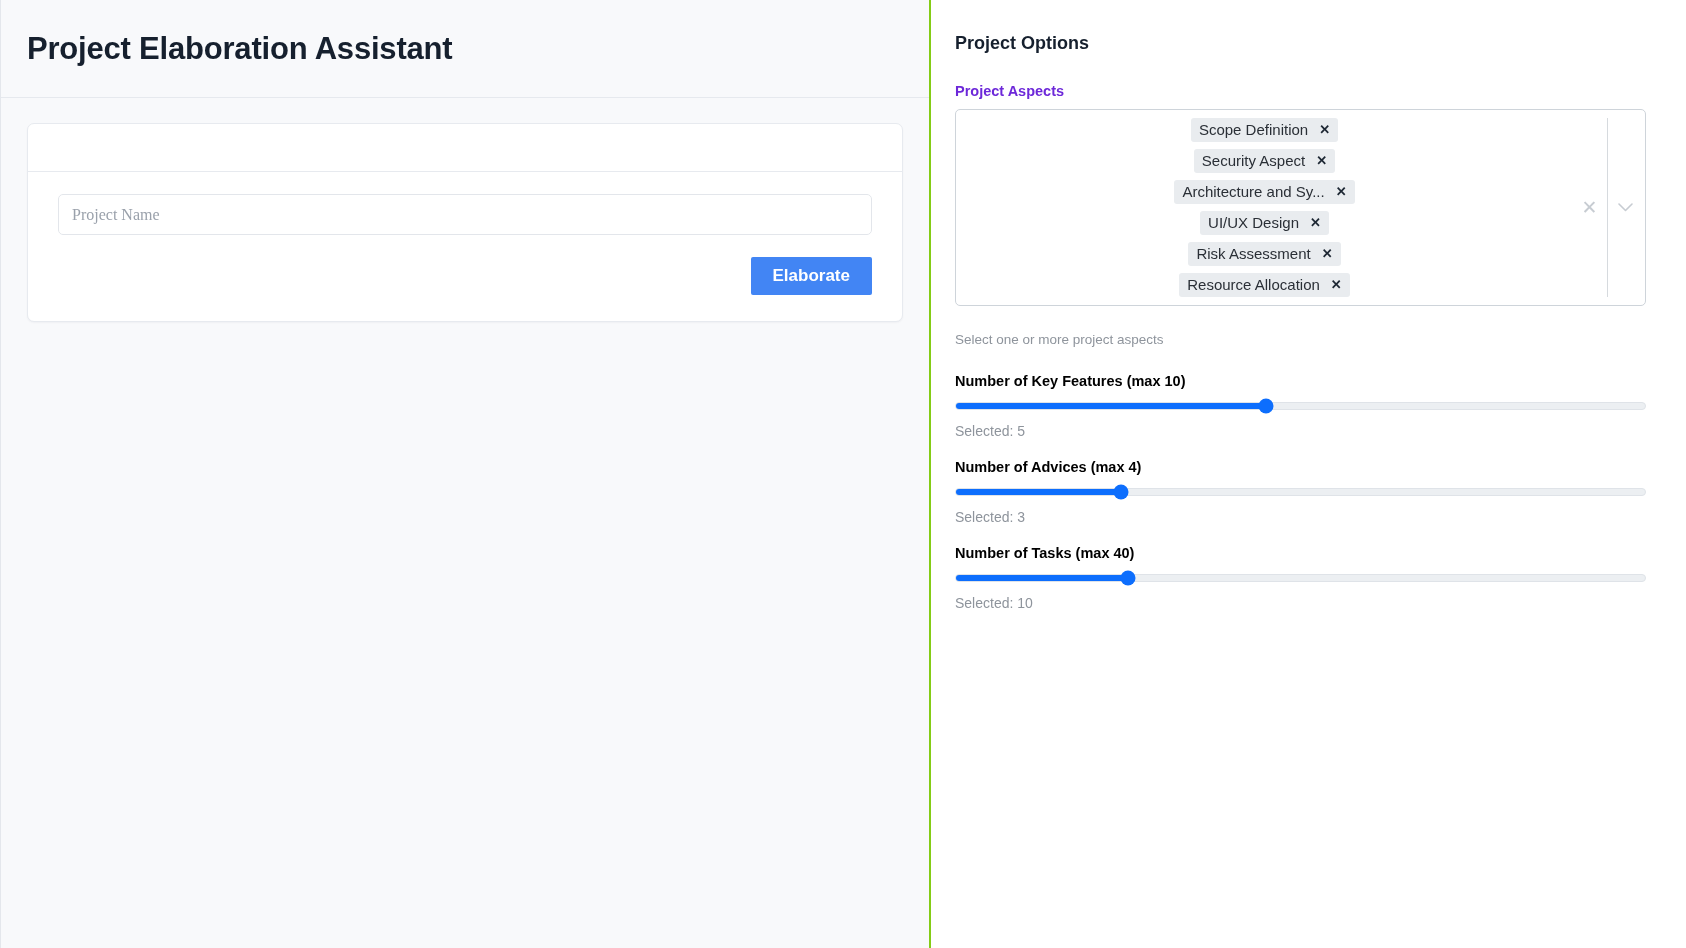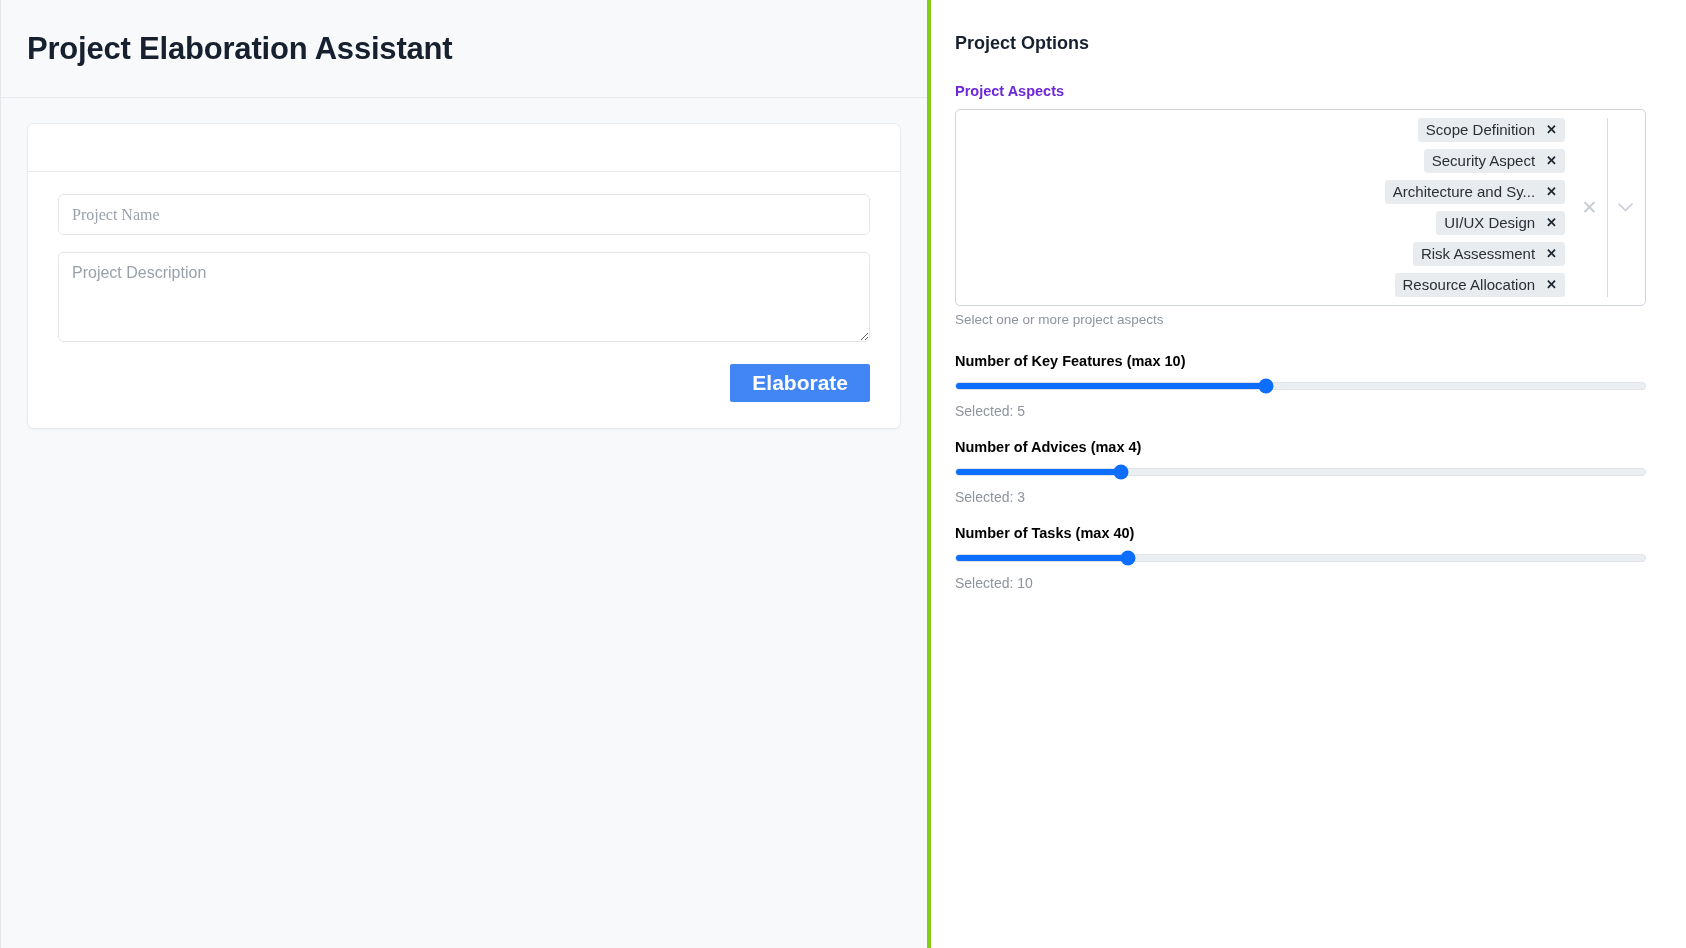--- a/index.html
+++ b/index.html
@@ -54,21 +54,21 @@
     font-size: 18px;
     color: #1b1e22;
   }
 
   
   .center {
     width: 931px;
     flex: 0 0 931px;
     background: #f8f9fb;
     border-left: 1px solid #e4e7ec;
-    border-right: 4px solid #84cc16;
+    border-right: 2px solid #84cc16;
     display: flex;
     flex-direction: column;
     min-height: 948px;
   }
   .center-header {
     height: 98px;
     flex: 0 0 98px;
     border-bottom: 1px solid #e6e9ee;
     display: flex;
     align-items: center;
@@ -129,21 +129,21 @@
   .card-footer {
     padding: 22px 30px 26px 30px;
     display: flex;
     justify-content: flex-end;
   }
   .btn-primary {
     background: #4285f4;
     color: #ffffff;
     border: none;
     border-radius: 2px;
-    font-size: 21px;
+    font-size: 17px;
     font-weight: bold;
     font-family: "Liberation Sans", sans-serif;
     padding: 0 22px;
     height: 38px;
     cursor: pointer;
   }
 
   
   .options {
     flex: 1 1 auto;
@@ -168,21 +168,21 @@
     display: flex;
     align-items: stretch;
     min-height: 190px;
     background: #fff;
   }
   .ms-tags {
     flex: 1 1 auto;
     padding: 8px 6px 8px 8px;
     display: flex;
     flex-direction: column;
-    align-items: flex-end;
+    align-items: center;
     gap: 7px;
   }
   .tag {
     background: #e9ecef;
     border-radius: 3px;
     padding: 3px 8px 4px 8px;
     font-size: 15px;
     color: #2a2f36;
     display: inline-flex;
     align-items: center;
@@ -222,21 +222,21 @@
     width: 36px;
     display: flex;
     align-items: center;
     justify-content: center;
     cursor: pointer;
   }
   .ms-caret svg { display: block; }
   .help-text {
     font-size: 13.5px;
     color: #8e949c;
-    margin-top: 6px;
+    margin-top: 26px;
     margin-bottom: 26px;
   }
   .slider-block { margin-bottom: 20px; }
   .slider-label {
     font-size: 14.5px;
     font-weight: bold;
     color: #000000;
     margin-bottom: 13px;
   }
   .slider-track {
@@ -279,21 +279,20 @@
     <div class="center-header">
       <h1 class="page-title">Project Elaboration Assistant</h1>
     </div>
 
     <div class="center-body">
       <section class="form-card">
         <div class="card-head"></div>
 
         <div class="card-body">
           <input class="text-input" type="text" placeholder="Project Name" style="">
-          <textarea class="text-area" placeholder="Project Description" style=""></textarea>
         </div>
 
         <div class="card-footer">
           <button class="btn-primary">Elaborate</button>
         </div>
       </section>
     </div>
   </main>
 
   <aside class="options">

